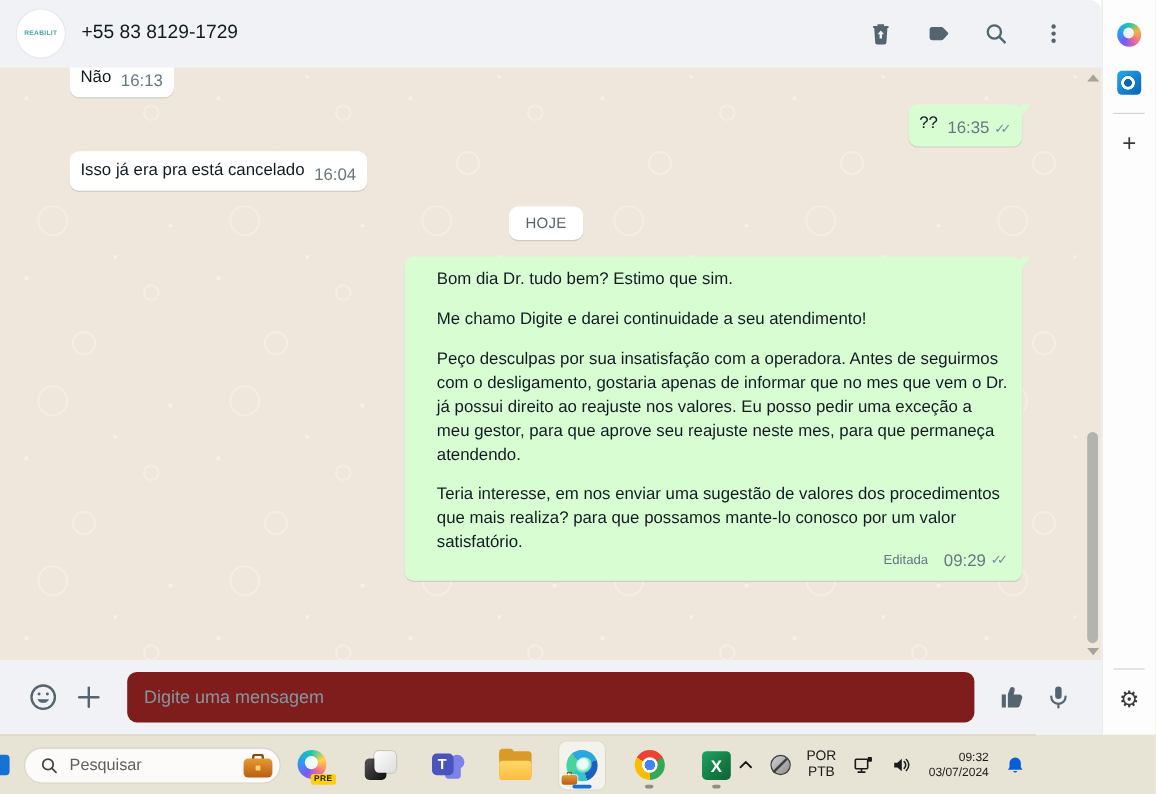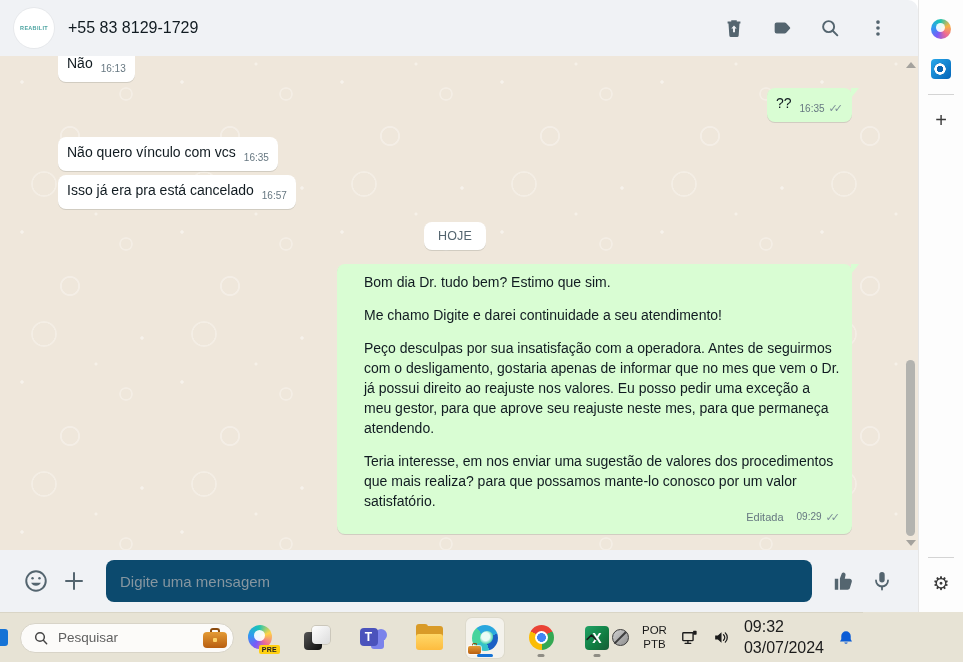--- a/index.html
+++ b/index.html
@@ -34,21 +34,21 @@
     background-size:160px 150px; }
   .msgs { position:absolute; left:0; top:0; width:905px; padding:0 53px 0 58px; display:flex; flex-direction:column; }
 
   .mrow { display:flex; width:100%; }
   .mrow.in  { justify-content:flex-start; }
   .mrow.out { justify-content:flex-end; }
   .bubble { position:relative; max-width:65%; border-radius:8px; padding:6px 9px 8px 9px;
             font-size:14px; line-height:19px; color:#111b21; box-shadow:0 1px .5px rgba(11,20,26,.13); cursor:pointer; }
   .bubble.in  { background:#fff; }
   .bubble.out { background:#d9fdd3; }
-  .mtime { font-size:10px; color:#667781; margin-left:8px; position:relative; bottom:-4px; white-space:nowrap; }
+  .mtime { font-size:14px; color:#667781; margin-left:8px; position:relative; bottom:-4px; white-space:nowrap; }
   .checks { font-size:11px; color:#7d8e98; letter-spacing:-4px; margin-left:4px; position:relative; bottom:-4px; padding-right:4px; }
   .tail-out::after { content:""; position:absolute; top:0; right:-7px; width:0; height:0;
                      border-top:0 solid transparent; border-left:8px solid #d9fdd3; border-bottom:10px solid transparent; }
   .bubble .hover-chevron { position:absolute; right:5px; top:8px; width:18px; height:18px; display:flex;
                            align-items:center; justify-content:center; cursor:pointer;
                            background:linear-gradient(to left, #d9fdd3 70%, rgba(217,253,211,0)); }
 
   .divider-row { display:flex; justify-content:center; }
   .date-pill { background:#fff; border-radius:8px; padding:7px 14px; font-size:12.5px; color:#54656f;
                box-shadow:0 1px .5px rgba(11,20,26,.13); letter-spacing:.2px; }
@@ -65,21 +65,21 @@
   .sb-up { position:absolute; top:6px; left:1px; width:0; height:0; border-left:5px solid transparent;
            border-right:5px solid transparent; border-bottom:6px solid #8b8b88; opacity:.75; cursor:pointer; }
   .sb-down { position:absolute; bottom:4px; left:1px; width:0; height:0; border-left:5px solid transparent;
              border-right:5px solid transparent; border-top:6px solid #8b8b88; opacity:.75; cursor:pointer; }
   .sb-thumb { position:absolute; top:304px; left:1px; width:9px; height:176px; border-radius:5px; background:#b3b3af; cursor:pointer; }
 
   
   .composer { position:absolute; left:0; top:550px; width:918px; height:62px; background:#f0f2f5;
               display:flex; align-items:center; padding:0 22px; gap:10px; }
   .cicon { width:28px; height:28px; display:flex; align-items:center; justify-content:center; cursor:pointer; flex:0 0 auto; }
-  .msg-input { flex:1 1 auto; height:42px; background:#0c4a6e; border-radius:8px; margin:0 8px; display:flex;
+  .msg-input { flex:1 1 auto; height:42px; background:#7f1d1d; border-radius:8px; margin:0 8px; display:flex;
                align-items:center; padding:0 14px; font-size:15px; color:#8696a0; cursor:text; }
 
   
   .edge-sidebar { position:absolute; left:918px; top:0; width:45px; height:612px; background:#fdfdfd;
                   border-left:1px solid #e6e6e6; display:flex; flex-direction:column; align-items:center; }
   .sb-icon { width:30px; height:30px; display:flex; align-items:center; justify-content:center; cursor:pointer; border-radius:6px; }
   .copilot-logo { width:20px; height:20px; border-radius:50%;
                   background:conic-gradient(from 210deg, #7a5af8, #2d9bf0, #19c5b4, #f6b445, #ef6a94, #7a5af8); position:relative; }
   .copilot-logo::after { content:""; position:absolute; left:5px; top:4px; width:9px; height:9px; border-radius:50%; background:#fff; opacity:.9; }
   .outlook-logo { width:20px; height:20px; border-radius:4px; background:linear-gradient(135deg,#28a8ea 0%,#0364b8 100%); position:relative; }
@@ -145,21 +145,21 @@
   .chrome-logo { width:25px; height:25px; border-radius:50%; position:relative;
                  background:conic-gradient(from -60deg, #ea4335 0 120deg, #34a853 120deg 240deg, #fbbc05 240deg 360deg); }
   .chrome-logo::after { content:""; position:absolute; left:6px; top:6px; width:13px; height:13px; border-radius:50%;
                         background:radial-gradient(circle, #4285f4 0 4.2px, #fff 4.6px); }
   .excel-logo { width:24px; height:24px; border-radius:4px; background:linear-gradient(135deg,#21a366 0%,#107c41 60%,#185c37 100%);
                 color:#fff; font-weight:bold; font-size:14px; display:flex; align-items:center; justify-content:center; }
 
   .tb-tray { position:absolute; right:8px; top:0; height:100%; display:flex; align-items:center; gap:13px; }
   .tray-item { display:flex; align-items:center; justify-content:center; cursor:pointer; color:#1b1b1b; }
   .lang { font-size:11.5px; line-height:1.15; text-align:center; color:#1b1b1b; }
-  .clock { font-size:16px; line-height:1.3; color:#1b1b1b; }
+  .clock { font-size:10px; line-height:1.3; text-align:right; color:#1b1b1b; }
   .nocircle { width:17px; height:17px; border-radius:50%; border:1.8px solid #3c3c3c; position:relative;
               background:linear-gradient(135deg,#cfcfcf 0%, #8f8f8f 100%); }
   .nocircle::after { content:""; position:absolute; left:-1px; top:6.5px; width:16px; height:1.8px; background:#3c3c3c; transform:rotate(-45deg); }
 </style>
 </head>
 <body>
 
 <div class="app">
   <div class="chat-col">
 
@@ -206,29 +206,24 @@
           </div>
         </div>
 
         <div class="mrow out" style="margin-top:6px;">
           <div class="bubble out tail-out">
             <span>??</span><span class="mtime">16:35</span><span class="checks">✓✓</span>
           </div>
         </div>
 
 
-        <div class="mrow in" style="margin-top:15px;">
-          <div class="bubble in">
-            <span>Não quero vínculo com vcs</span><span class="mtime">16:35</span>
-          </div>
-        </div>
 
         <div class="mrow in" style="margin-top:4px;">
           <div class="bubble in">
-            <span>Isso já era pra está cancelado</span><span class="mtime">16:57</span>
+            <span>Isso já era pra está cancelado</span><span class="mtime">16:04</span>
           </div>
         </div>
 
         <div class="divider-row" style="margin-top:13px;">
           <div class="date-pill">HOJE</div>
         </div>
 
         <div class="mrow out" style="margin-top:14px;">
           <div class="bubble out big tail-out">
             <p>Bom dia Dr. tudo bem? Estimo que sim.</p>

